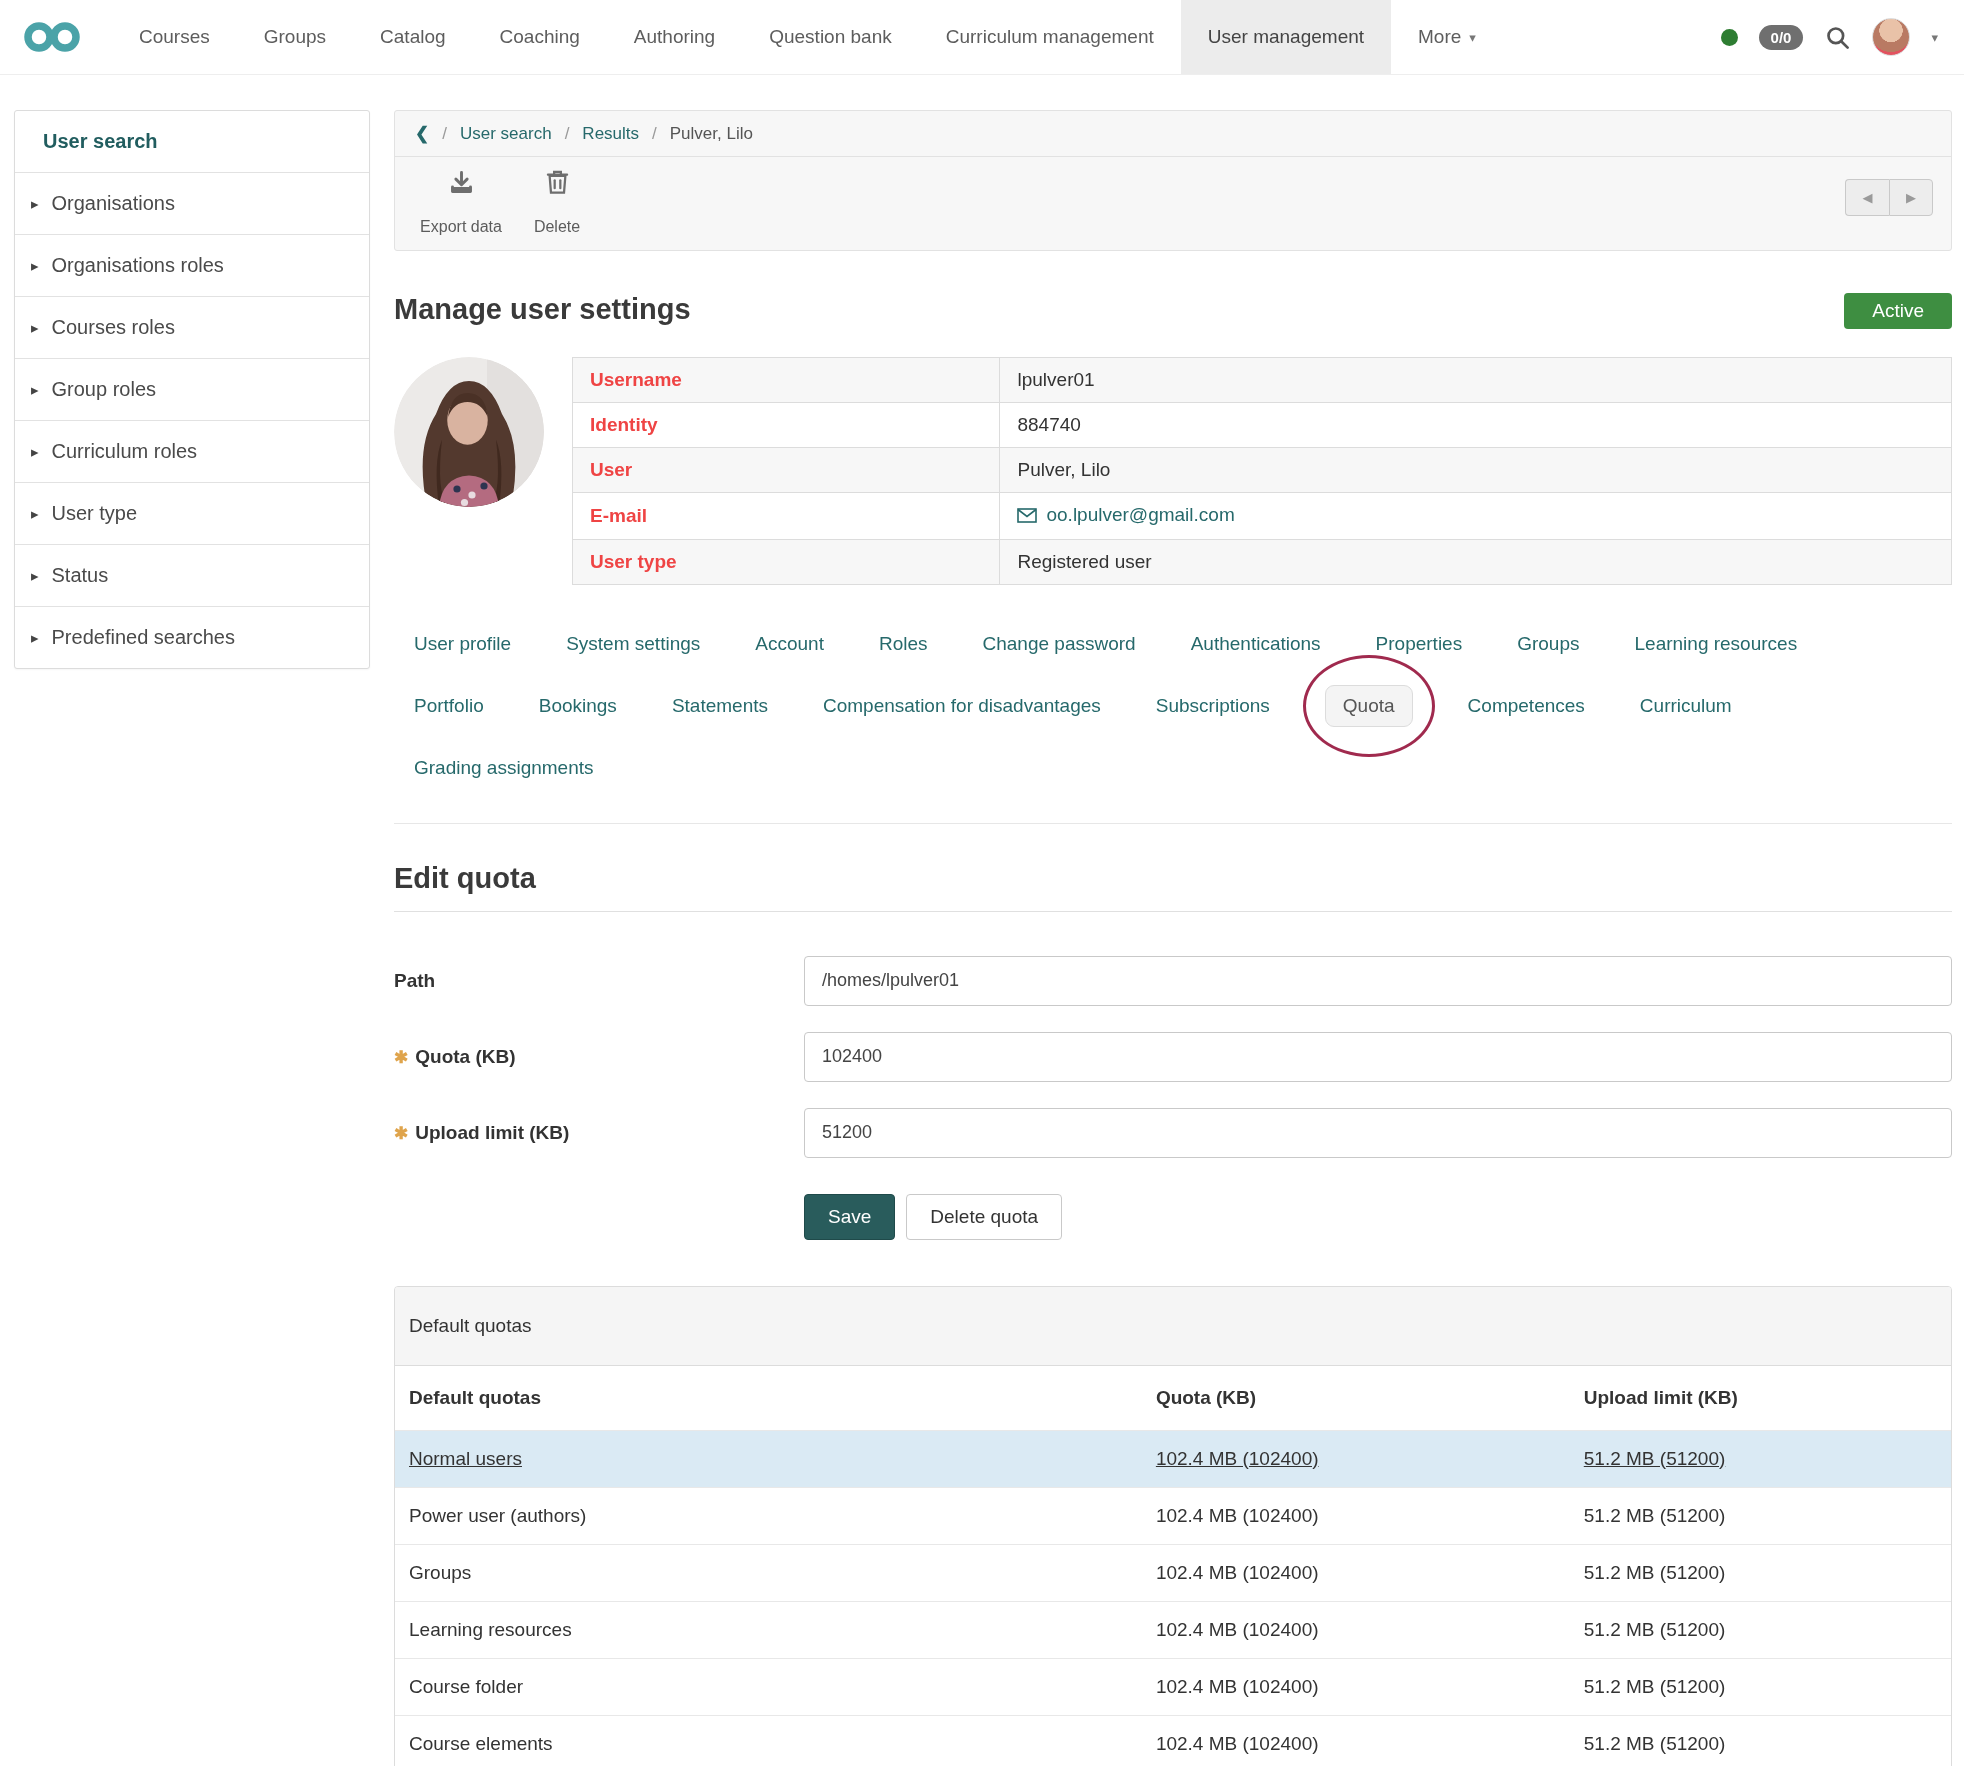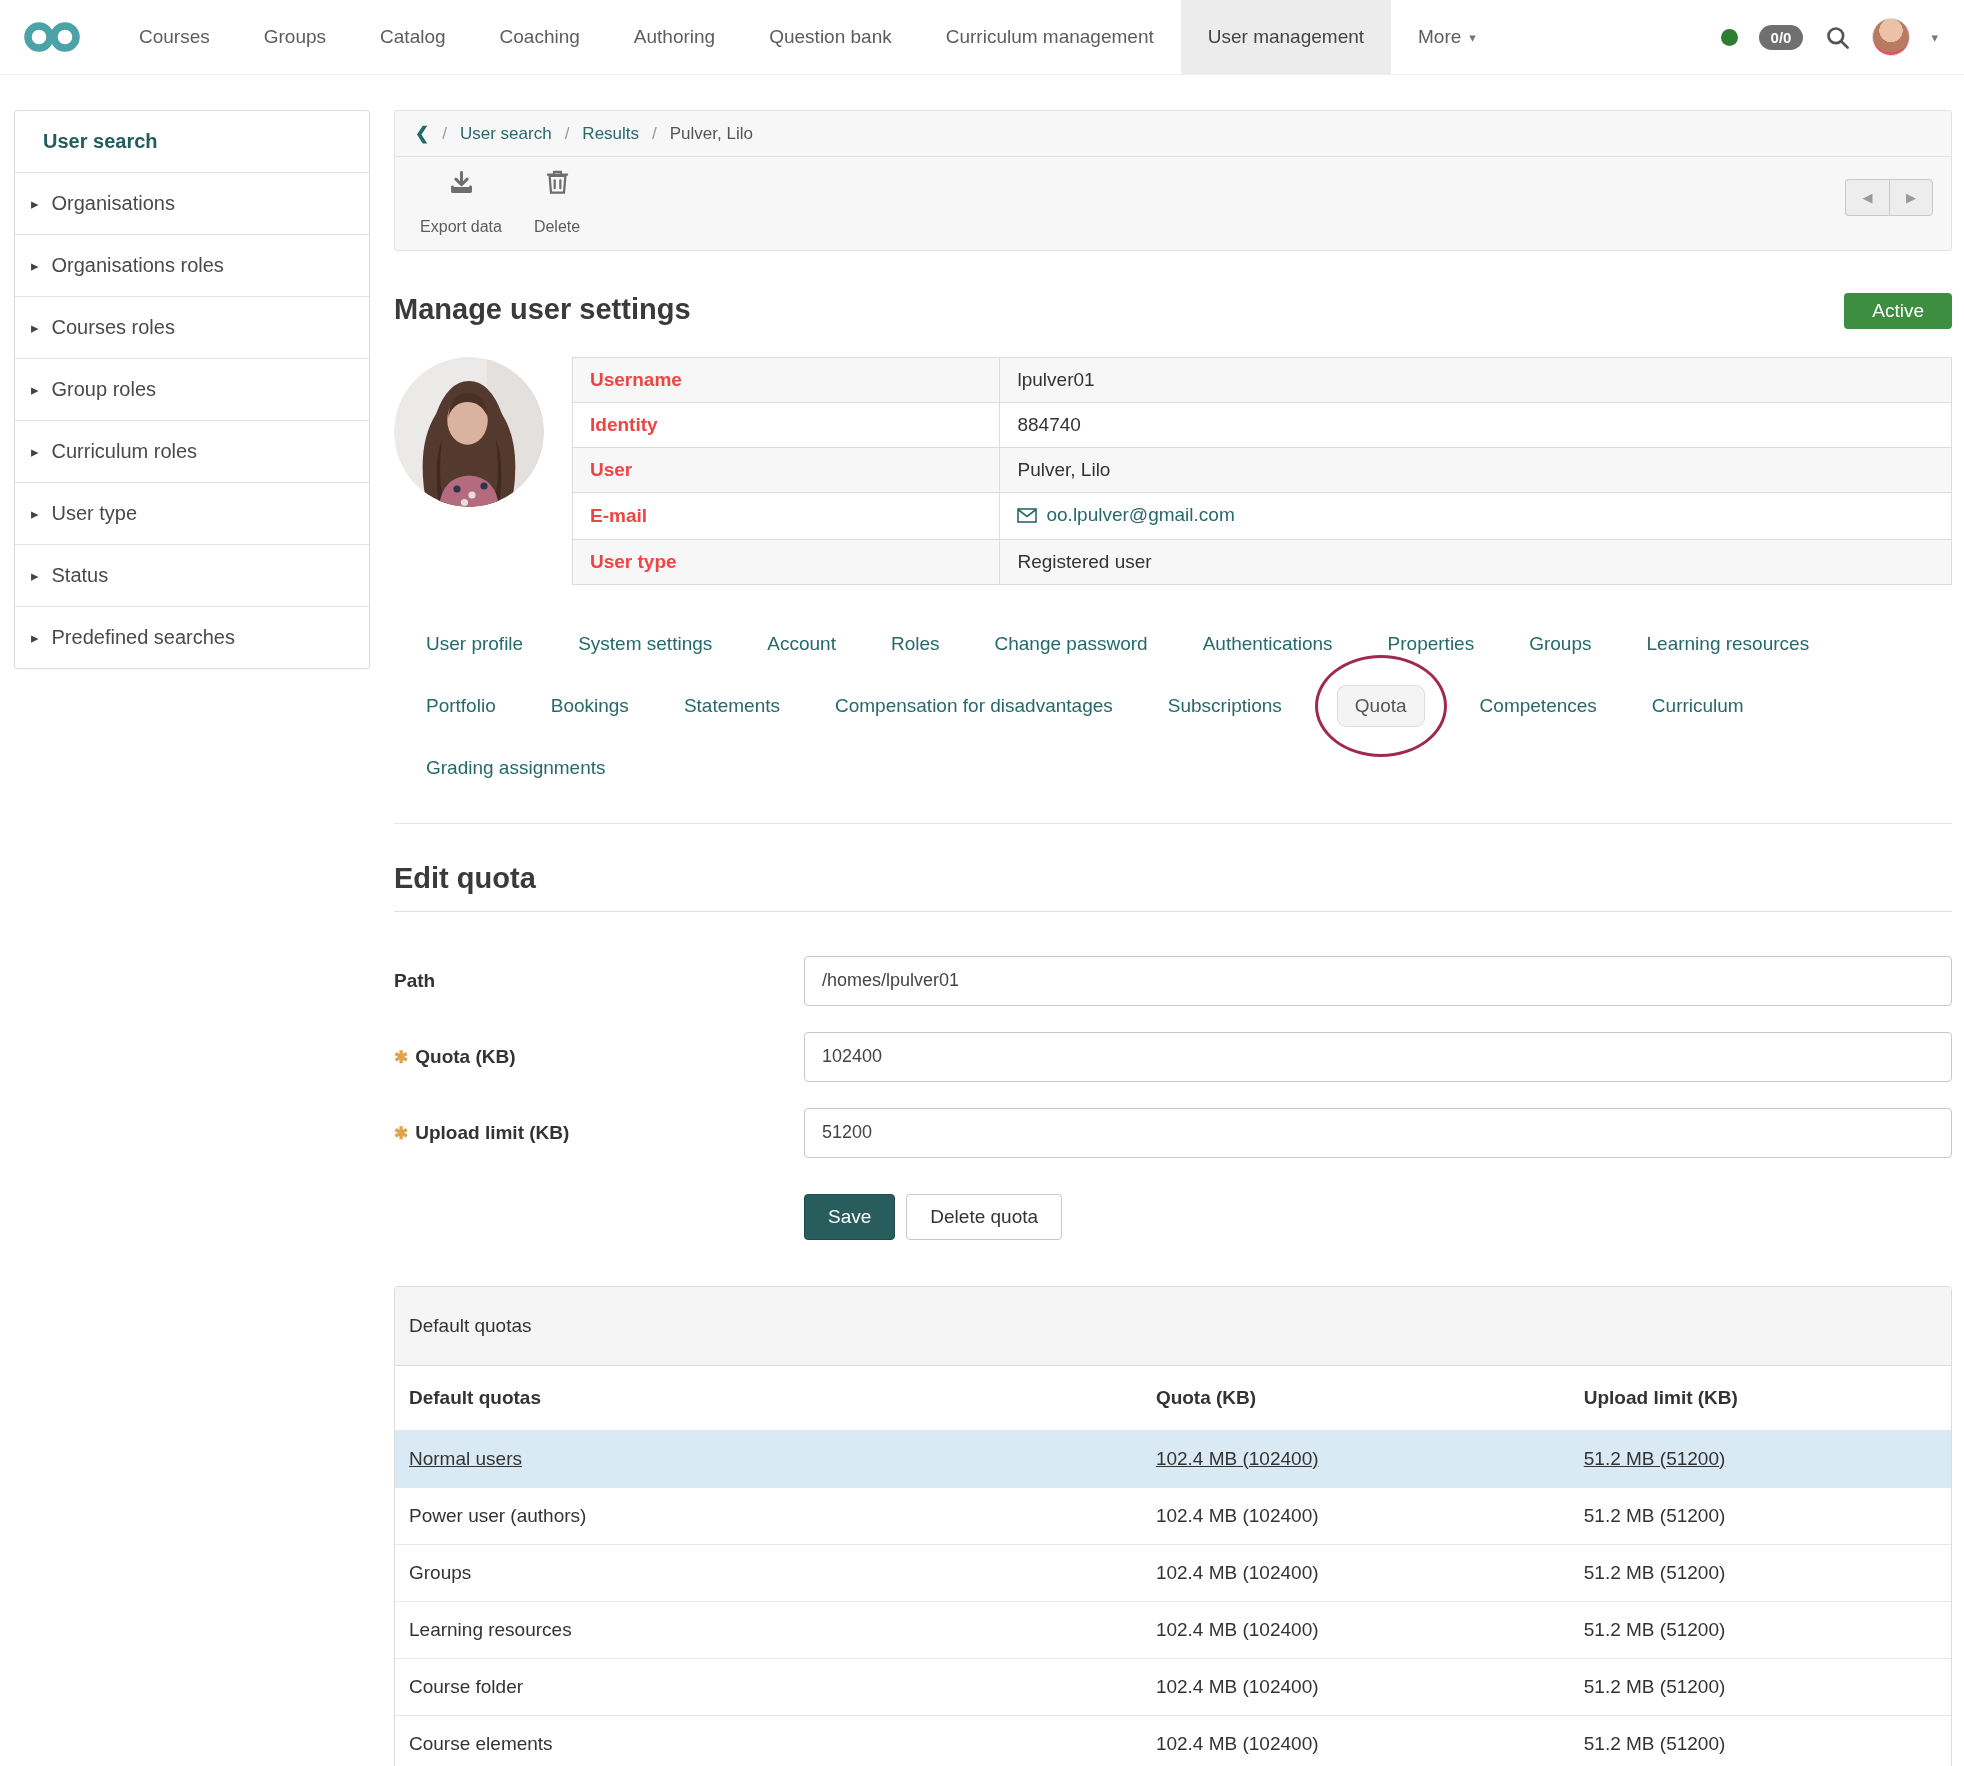--- a/index.html
+++ b/index.html
@@ -54,21 +54,21 @@
   .user-block { display:flex; gap:28px; }
   .portrait { width:150px; height:150px; border-radius:50%; overflow:hidden; flex:none; }
   .info-table { flex:1; border-collapse:collapse; align-self:flex-start; width:100%; }
   .info-table th, .info-table td { border:1px solid #dcdcdc; padding:11px 17px; font-size:19px; text-align:left; }
   .info-table th { width:31%; font-weight:bold; color:#ef4444; }
   .info-table tr:nth-child(odd) th, .info-table tr:nth-child(odd) td { background:#f7f7f7; }
   .mail-link { color:#26696b; text-decoration:none; display:inline-flex; align-items:center; gap:9px; }
 
   
   .tabs { margin-top:34px; padding:0 0 30px 20px; border-bottom:1px solid #e7e7e7; }
-  .tab-row { display:flex; align-items:center; gap:55px; min-height:50px; margin-bottom:12px;margin-left:12px; }
+  .tab-row { display:flex; align-items:center; gap:55px; min-height:50px; margin-bottom:12px; }
   .tab { color:#26696b; font-size:19px; text-decoration:none; cursor:pointer; white-space:nowrap; }
   .active-wrap { position:relative; display:inline-flex; }
   .tab.active { background:#f4f4f4; border:1px solid #dcdcdc; border-radius:9px; padding:9px 17px; color:#555; }
   .annot-ellipse { position:absolute; left:50%; top:50%; width:132px; height:102px; transform:translate(-50%,-50%); border:3.5px solid #a02a4e; border-radius:50%; pointer-events:none; }
 
   
   .section-title { font-size:29px; font-weight:bold; color:#3a3a3a; margin:38px 0 0; padding-bottom:16px; border-bottom:1px solid #e0e0e0; }
   .quota-form { margin-top:44px; }
   .form-row { display:flex; align-items:center; margin-bottom:26px; }
   .form-label { width:364px; text-align:left; font-weight:bold; font-size:19px; color:#333; white-space:nowrap; }

